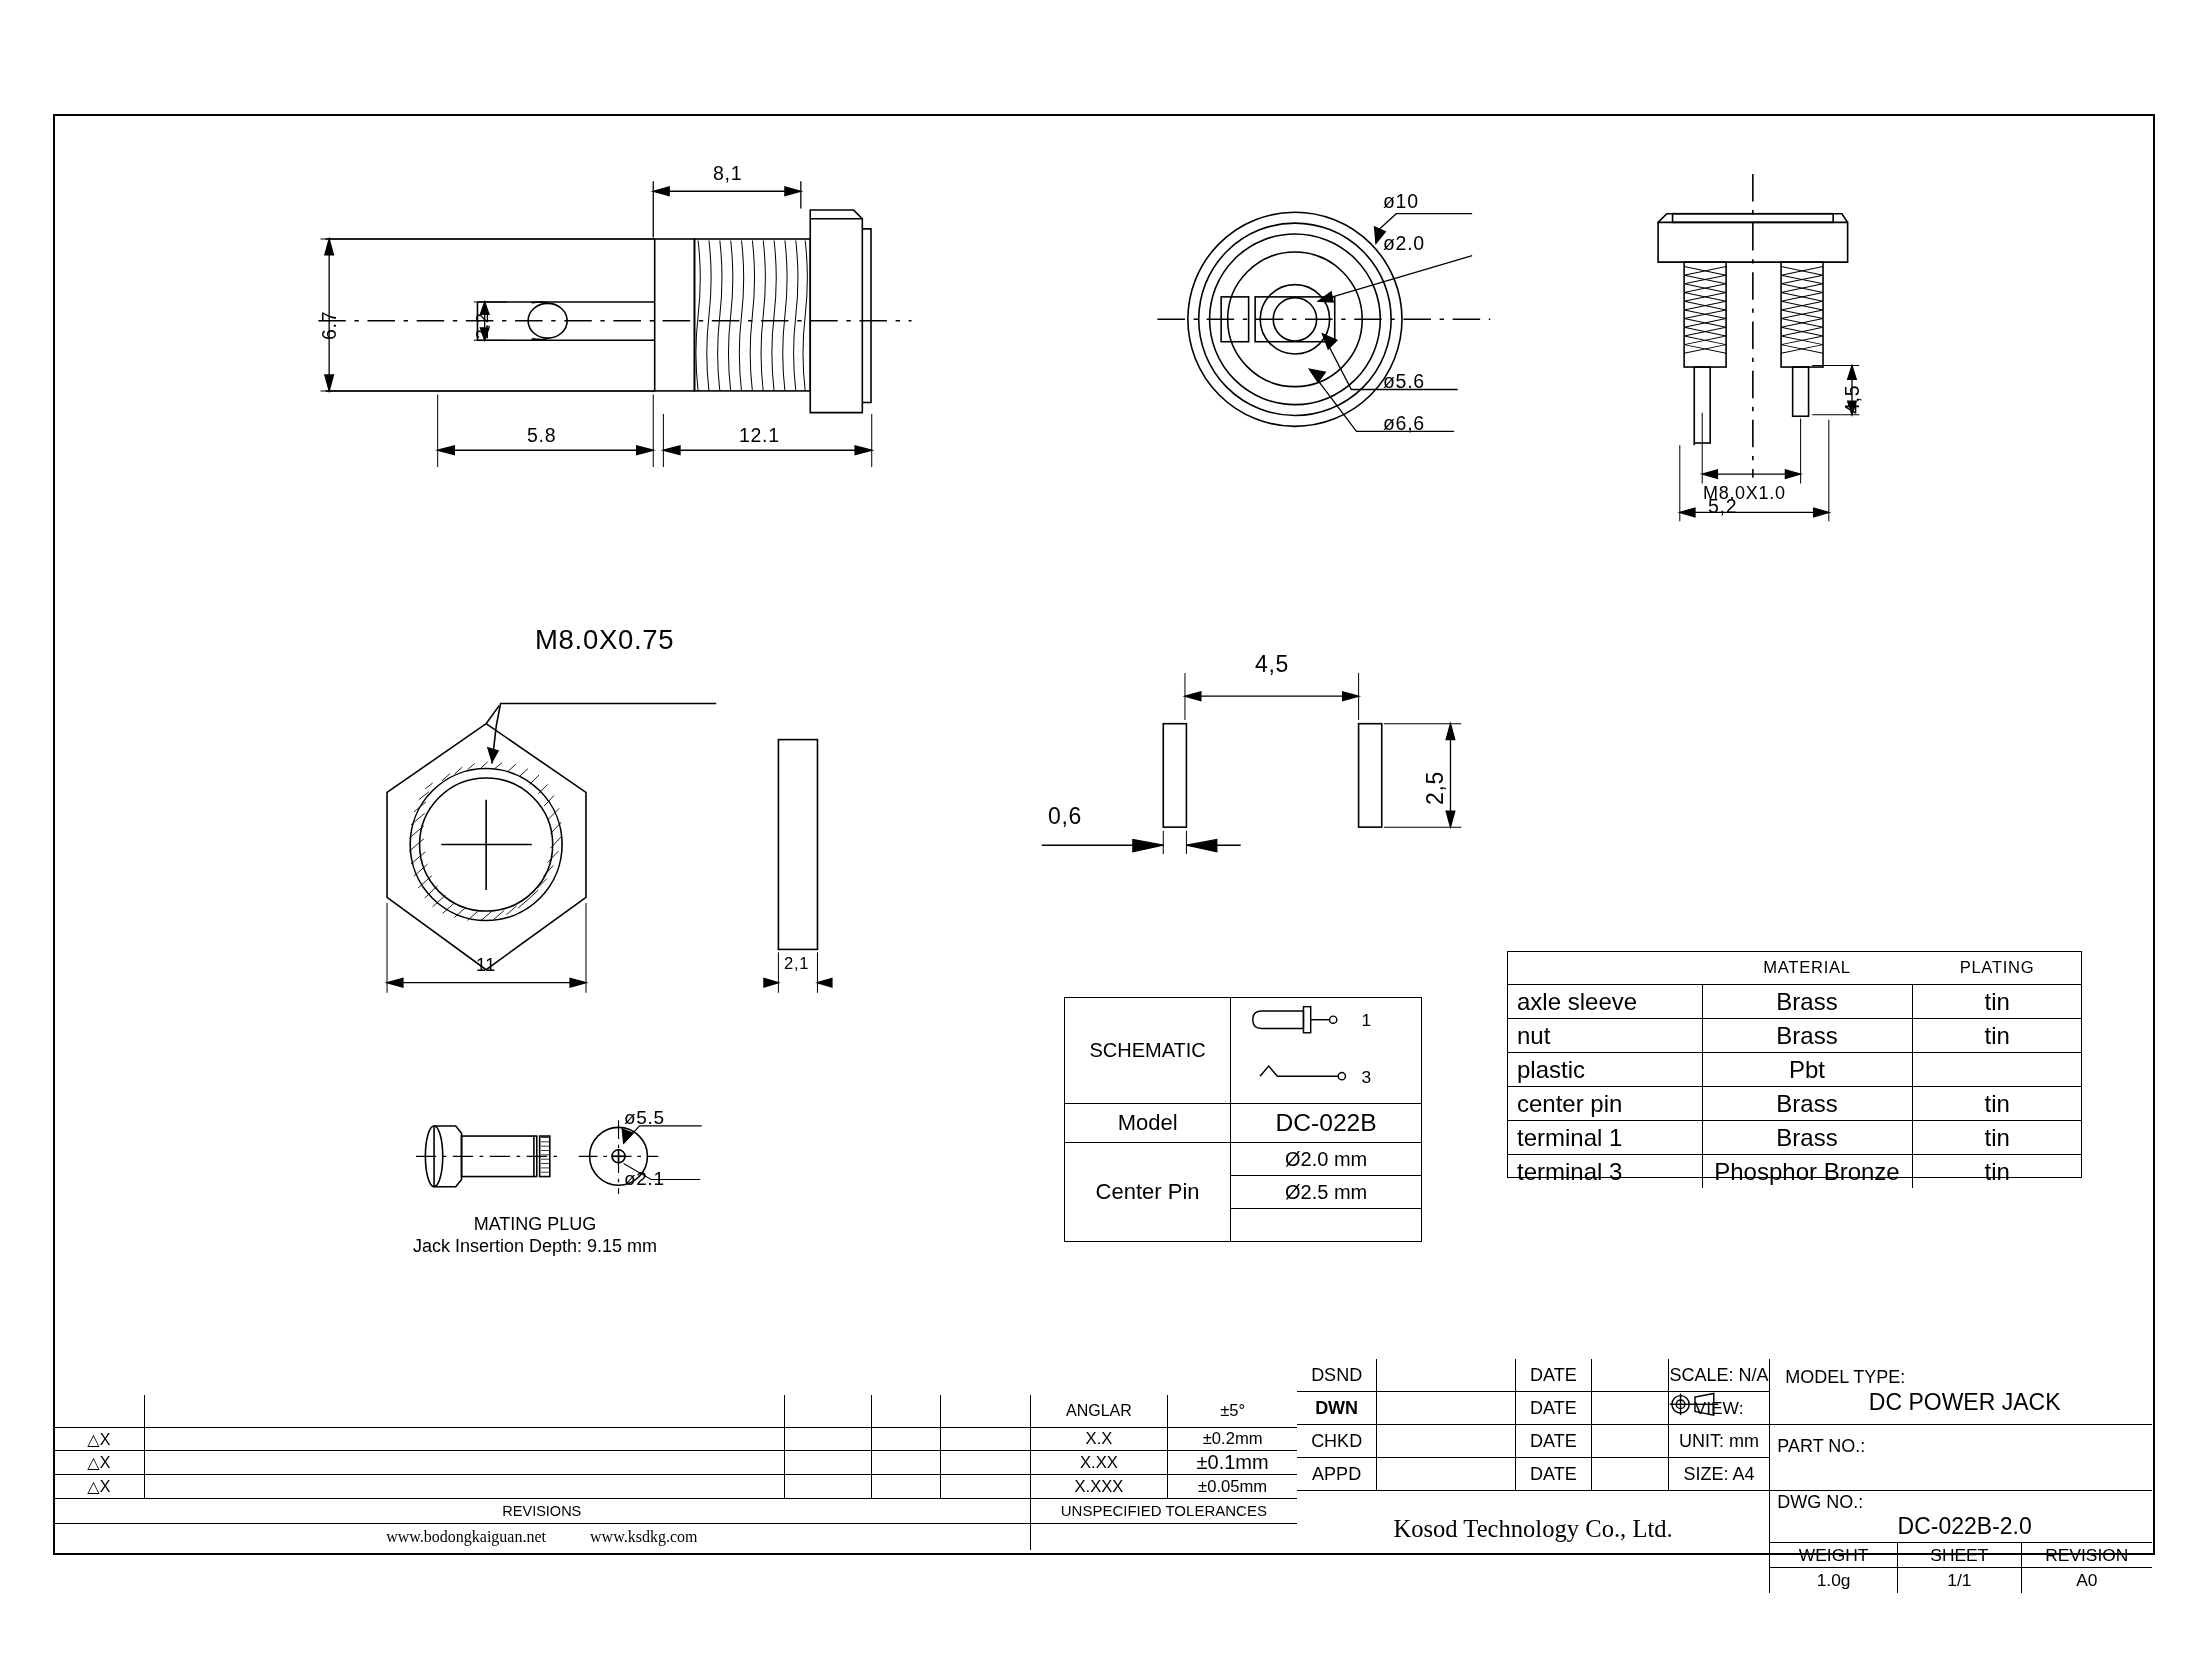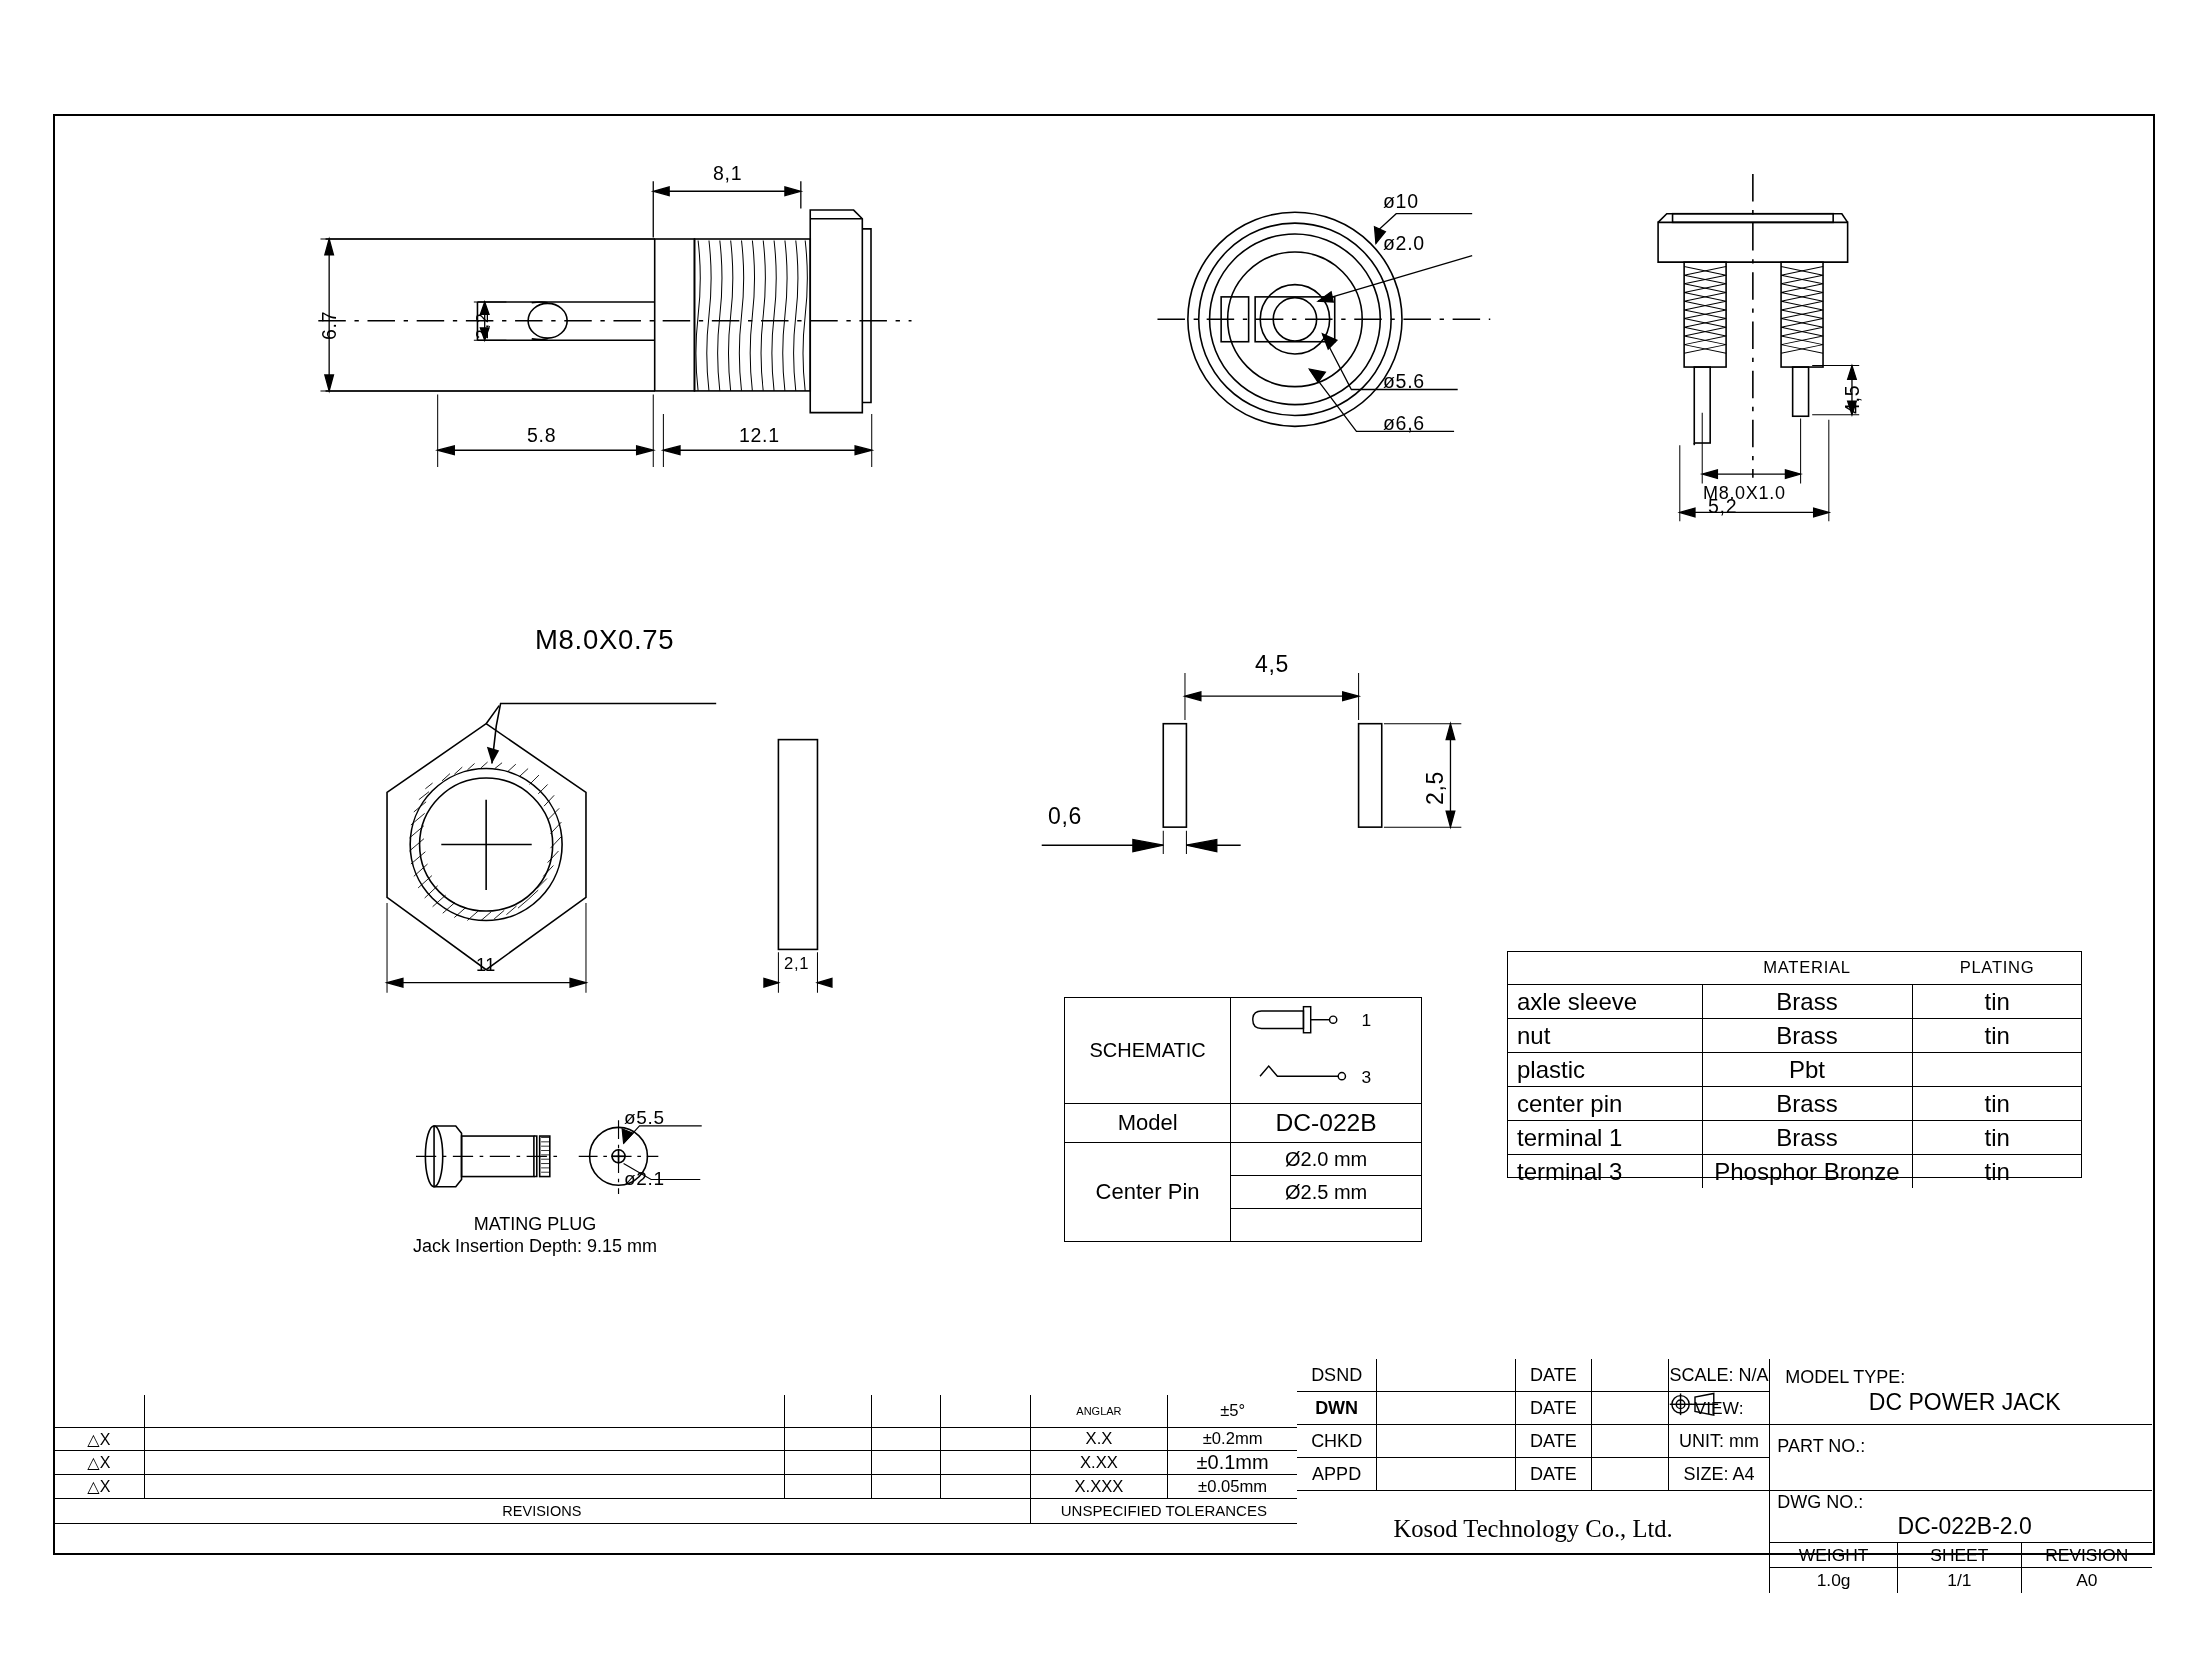--- a/index.html
+++ b/index.html
@@ -417,21 +417,21 @@
             box-sizing:border-box;pointer-events:none;"></div>
 
 <table class="tbl" id="revision-block">
   <tbody>
       <tr>
     <td style="width:90px;height:32px;border-top:0;border-left:0;"></td>
     <td style="width:642px;border-top:0;"></td>
     <td style="width:87px;border-top:0;"></td>
     <td style="width:68px;border-top:0;"></td>
     <td style="width:89px;border-top:0;"></td>
-    <td style="width:137px;border-top:0;font-size:11px;">ANGLAR</td>
+    <td style="width:137px;border-top:0;font-size:16px;">ANGLAR</td>
     <td style="width:129px;border-top:0;border-right:0;font-size:16.6px;">±5°</td>
   </tr>
   <tr>
     <td style="height:22.4px;border-left:0;font-size:16px;">△X</td>
     <td></td>
     <td></td>
     <td></td>
     <td></td>
     <td style="font-size:16.6px;">X.X</td>
     <td style="border-right:0;font-size:16.6px;">±0.2mm</td>
@@ -450,20 +450,28 @@
     <td></td>
     <td></td>
     <td></td>
     <td></td>
     <td style="font-size:16.6px;">X.XXX</td>
     <td style="border-right:0;font-size:16.6px;">±0.05mm</td>
   </tr>
   <tr>
     <td colspan="5" style="height:24px;border-left:0;">REVISIONS</td>
     <td colspan="2" style="border-right:0;font-size:15px;">UNSPECIFIED TOLERANCES</td>
+  </tr>
+  <tr>
+    <td colspan="5" style="height:26px;border-left:0;border-bottom:0;">
+      <span style="font-family:'Liberation Serif',serif;font-size:16px;">www.bodongkaiguan.net</span>
+      <span style="display:inline-block;width:36px;"></span>
+      <span style="font-family:'Liberation Serif',serif;font-size:16px;">www.ksdkg.com</span>
+    </td>
+    <td colspan="2" style="border-right:0;border-bottom:0;"></td>
   </tr>
 </tbody>
   </table>
 
 <table class="tbl" id="title-block">
   <tbody>
       <tr>
     <td style="width:80px;height:32px;border-top:0;border-left:0;">DSND</td>
     <td style="width:141px;border-top:0;"></td>
     <td style="width:76px;border-top:0;">DATE</td>

